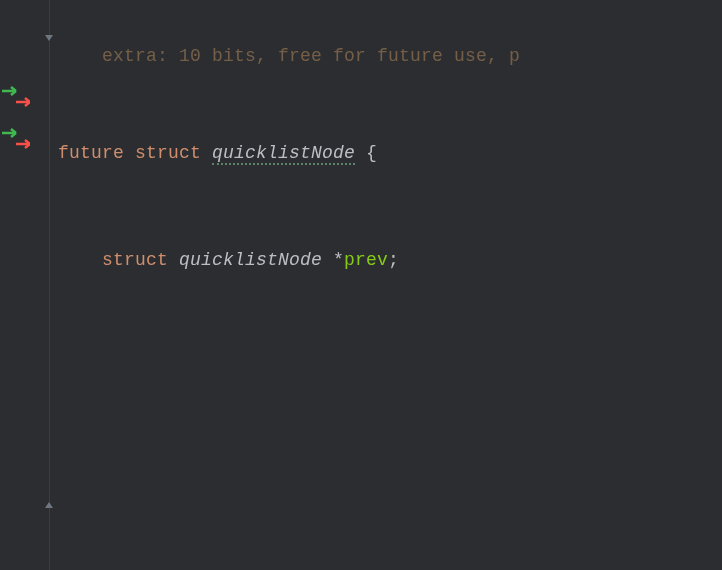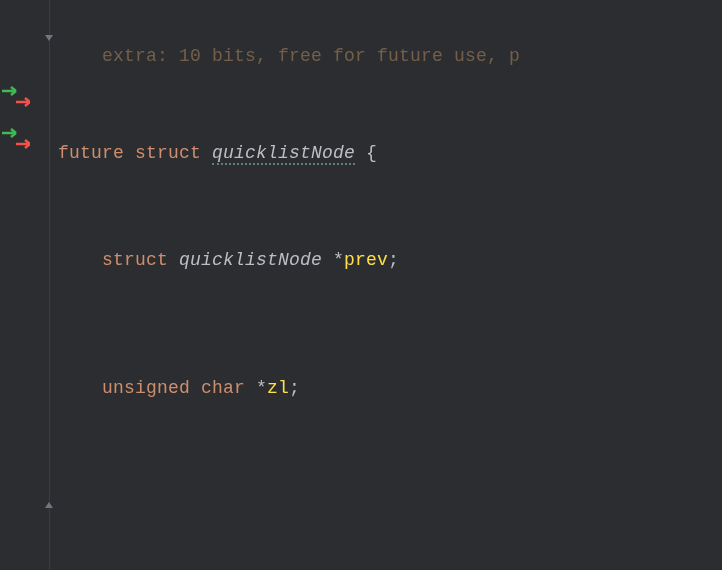--- a/index.html
+++ b/index.html
@@ -49,21 +49,21 @@
   .fold svg { display: block; }
   .vcs {
     position: absolute;
     left: 2px;
     width: 28px;
     height: 22px;
   }
   .vcs svg { display: block; }
   .kw   { color: #cf8e6d; }            
   .type { color: #bcbec4; font-style: italic; }            
-  .field{ color: #fde047; }            
+  .field{ color: #84cc16; }            
   .punc { color: #bcbec4; }
   .underline {
     border-bottom: 2px dotted #5f826b;
   }
 </style>
 </head>
 <body>
 
 <div class="editor">
 
@@ -97,21 +97,20 @@
   </div>
 
   <div class="code">
     <div class="line" style="color:#fdba74;opacity:.35;height:22px;line-height:22px;overflow:hidden"><span>    extra: 10 bits, free for future use, p</span></div>
 
     <div class="line"><span class="kw">future</span> <span class="kw">struct</span> <span class="type underline">quicklistNode</span><span class="punc"> {</span></div>
 
     <div class="line"><span>    </span><span class="kw">struct</span> <span class="type">quicklistNode</span><span class="punc"> *</span><span class="field">prev</span><span class="punc">;</span></div>
 
 
-    <div class="line"><span>    </span><span class="kw">unsigned</span> <span class="kw">char</span><span class="punc"> *</span><span class="field">zl</span><span class="punc">;</span></div>
 
     <div class="line"> </div>
 
     
 
     
 
     
 
     

